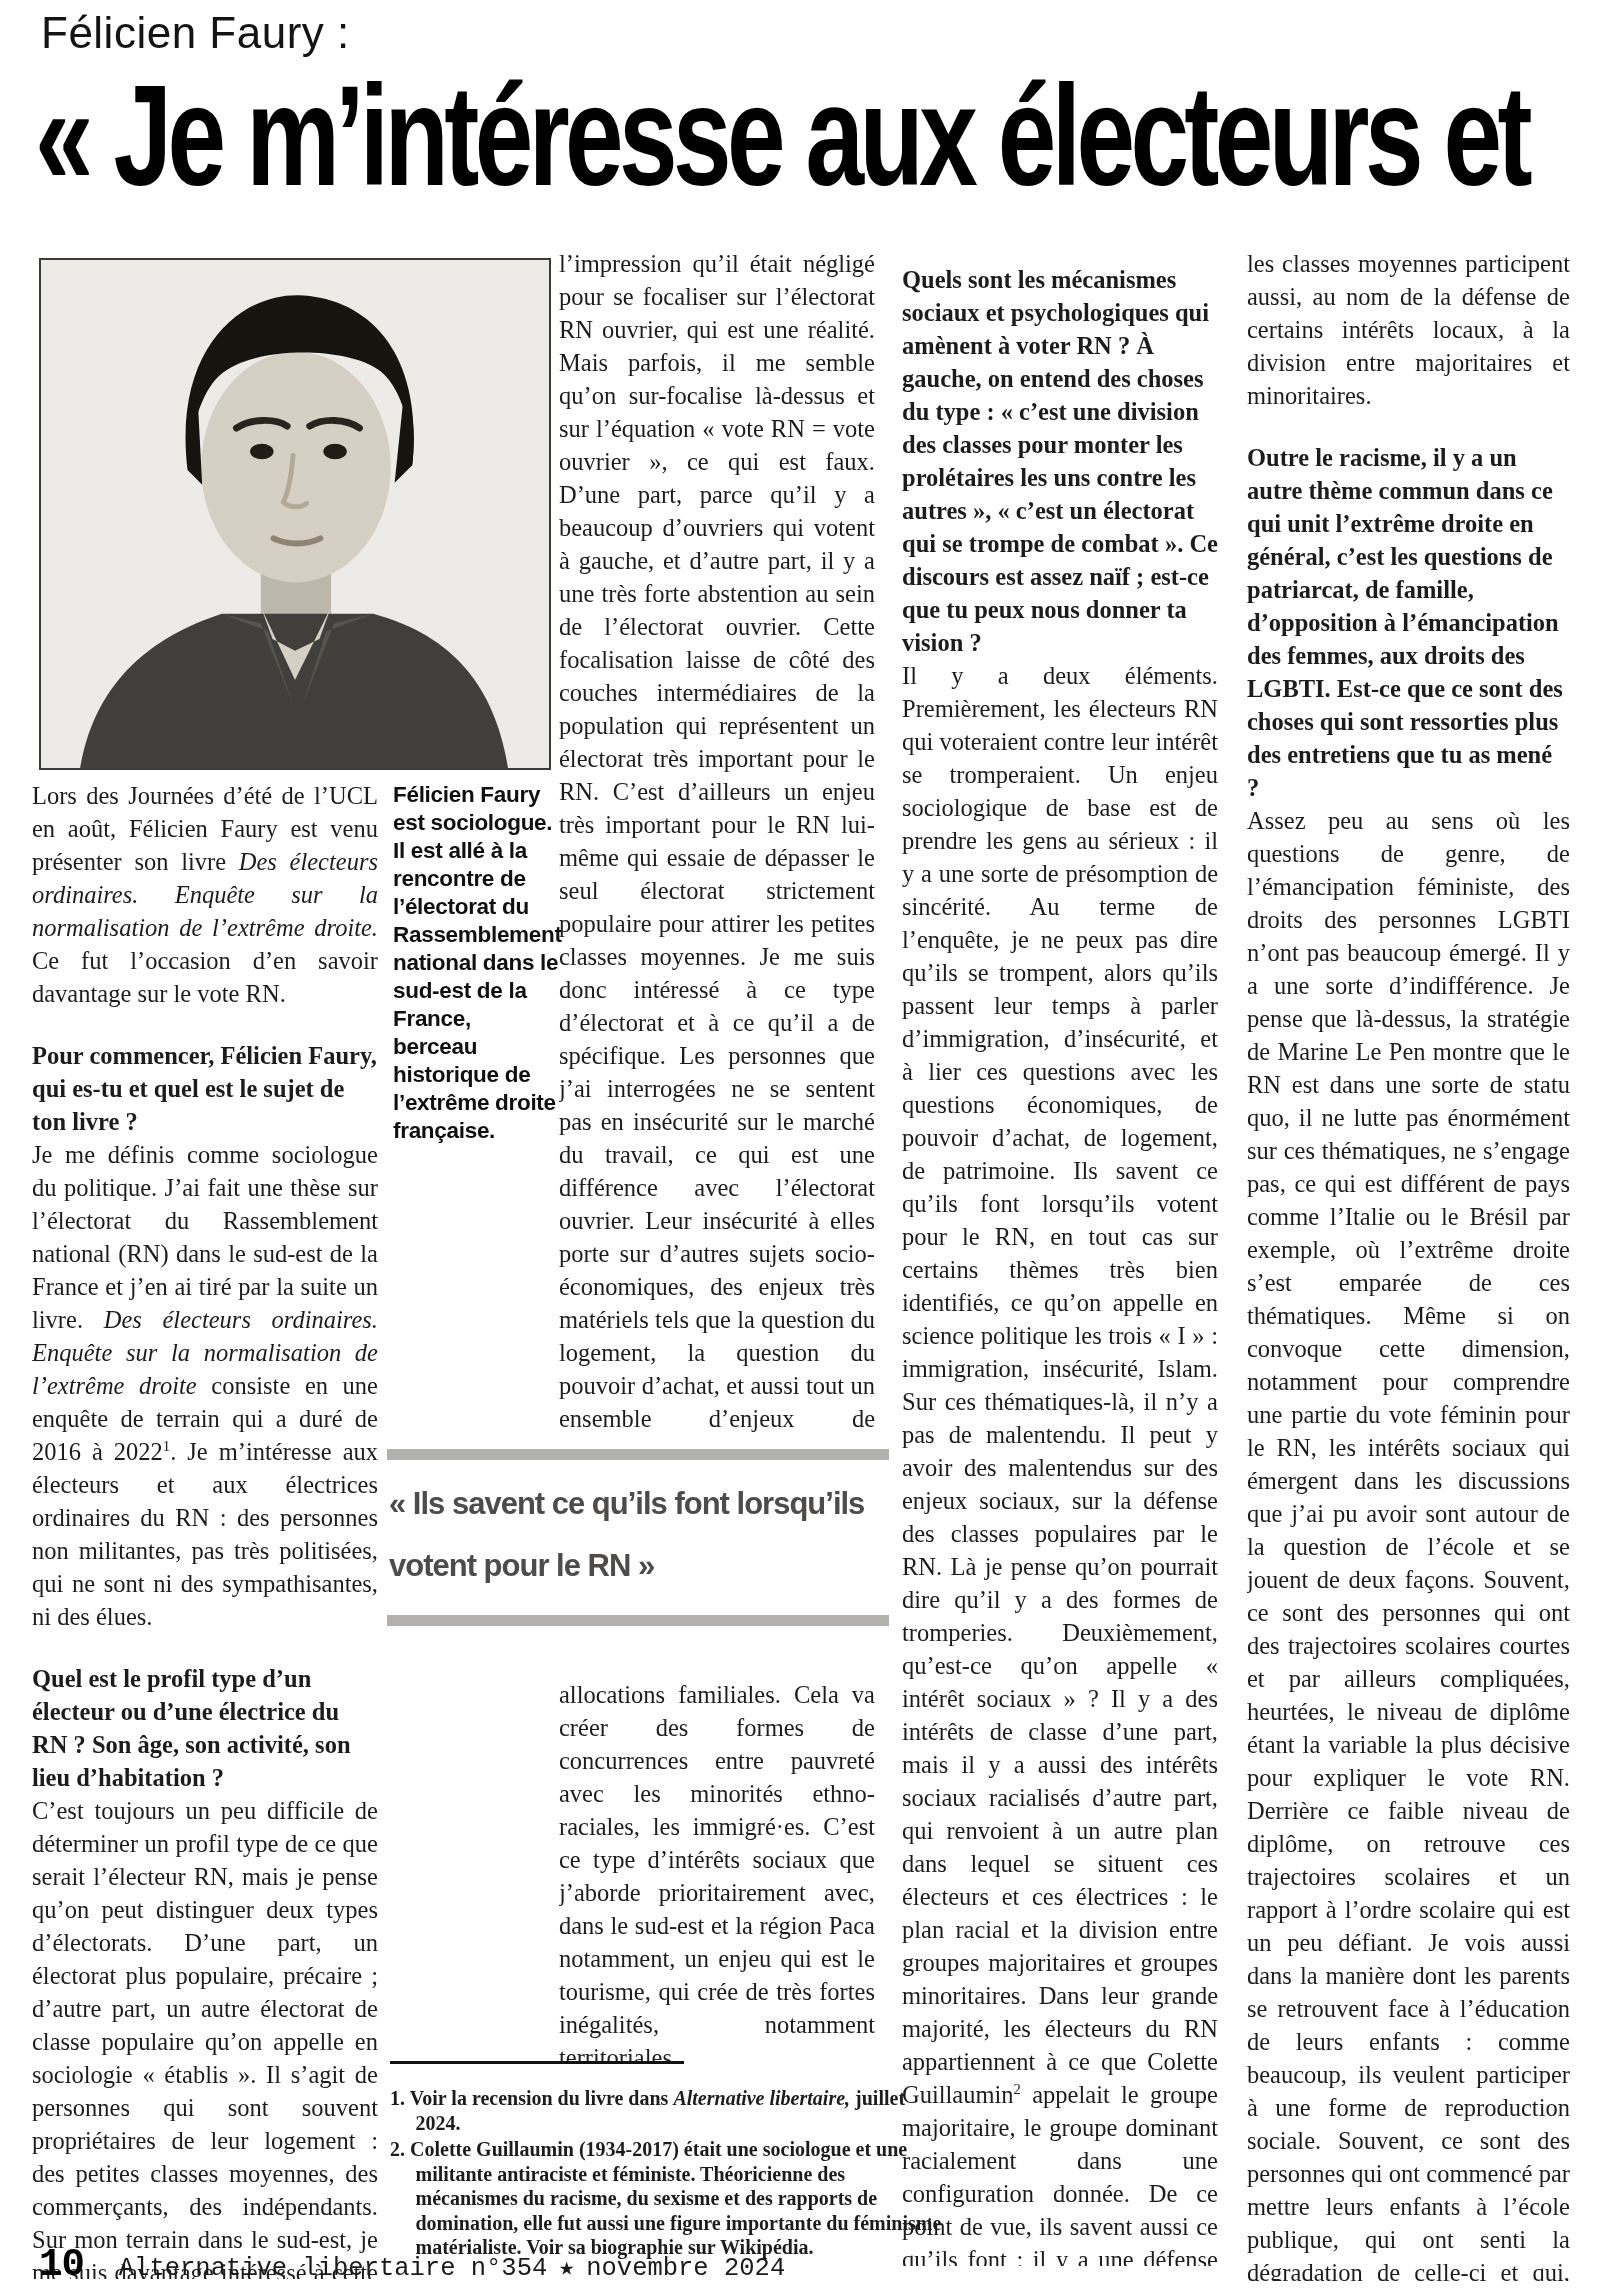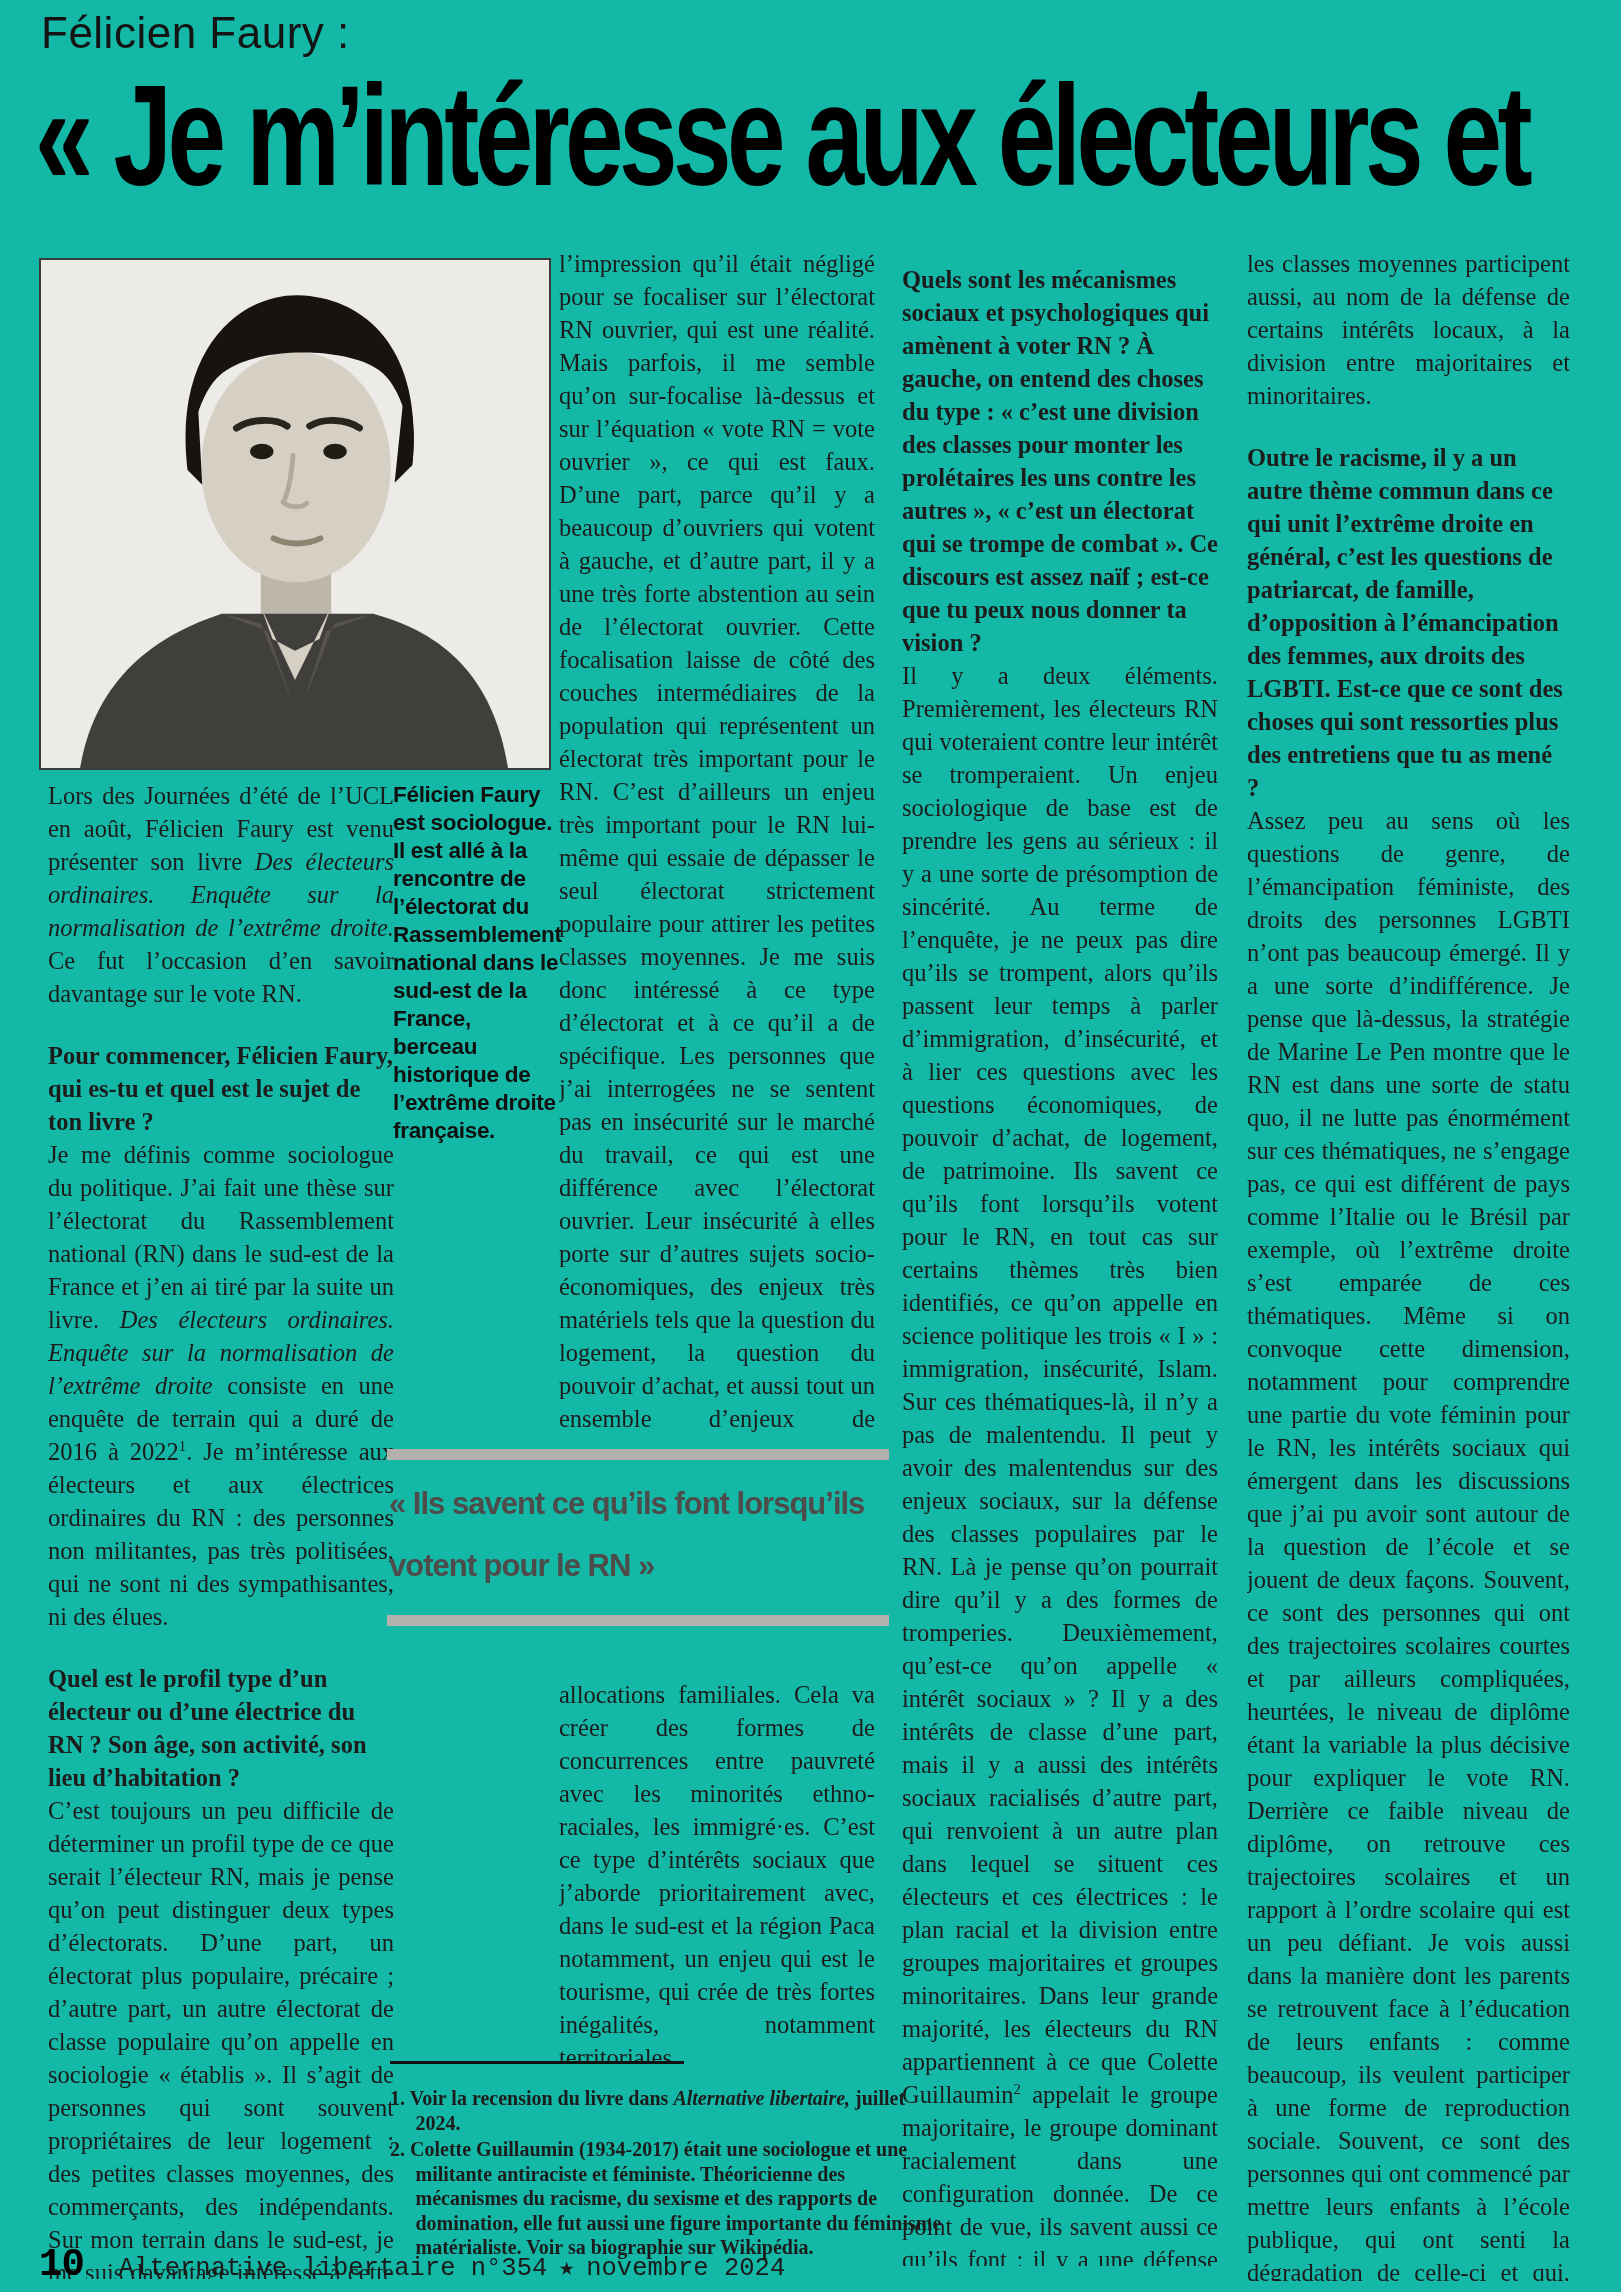--- a/index.html
+++ b/index.html
@@ -1,20 +1,20 @@
 <!DOCTYPE html>
 <html lang="fr"><head>
 <meta charset="utf-8">
 <style>
   html,body{margin:0;padding:0;background:#e8e8e8;}
   .page{
     position:relative;
     width:1621px;height:2293px;
     margin:0 auto;
-    background:#14b8a6;
+    background:#ffffff;
     overflow:hidden;
     font-family:"Liberation Serif","DejaVu Serif",serif;
     color:#1c1c1c;
   }
   .kicker{
     position:absolute;left:41px;top:7.8px;
     font-family:"Liberation Sans","DejaVu Sans",sans-serif;
     font-size:44px;letter-spacing:0.5px;color:#141414;
   }
   .headline{
@@ -39,21 +39,21 @@
     position:absolute;text-align:justify;
     font-size:24.5px;line-height:33px;overflow:hidden;
   }
   .col p{margin:0;}
   .col p.intro{margin-bottom:0;}
   .col p.q{
     font-weight:bold;text-align:left;margin-top:29px;
     line-height:33px;
   }
   .col sup{font-size:60%;vertical-align:super;line-height:0;}
-  .col1{left:48px;top:779px;width:346px;max-height:1500px;}
+  .col1{left:32px;top:779px;width:346px;max-height:1500px;}
   .col2a{left:559px;top:247px;width:316px;max-height:1188px;}
   .col2b{left:559px;top:1678px;width:316px;max-height:384px;}
   .col3{left:902px;top:247px;width:316px;max-height:2019px;}
   .col3 p.q:first-child{margin-top:16px;}
   .col4{left:1247px;top:247px;width:323px;max-height:2034px;}
   .pullquote{
     position:absolute;left:387px;top:1449px;width:502px;
   }
   .pq-rule{height:10.8px;background:#b3b1ae;}
   .pq-rule.bottom{margin-top:15.7px;}

